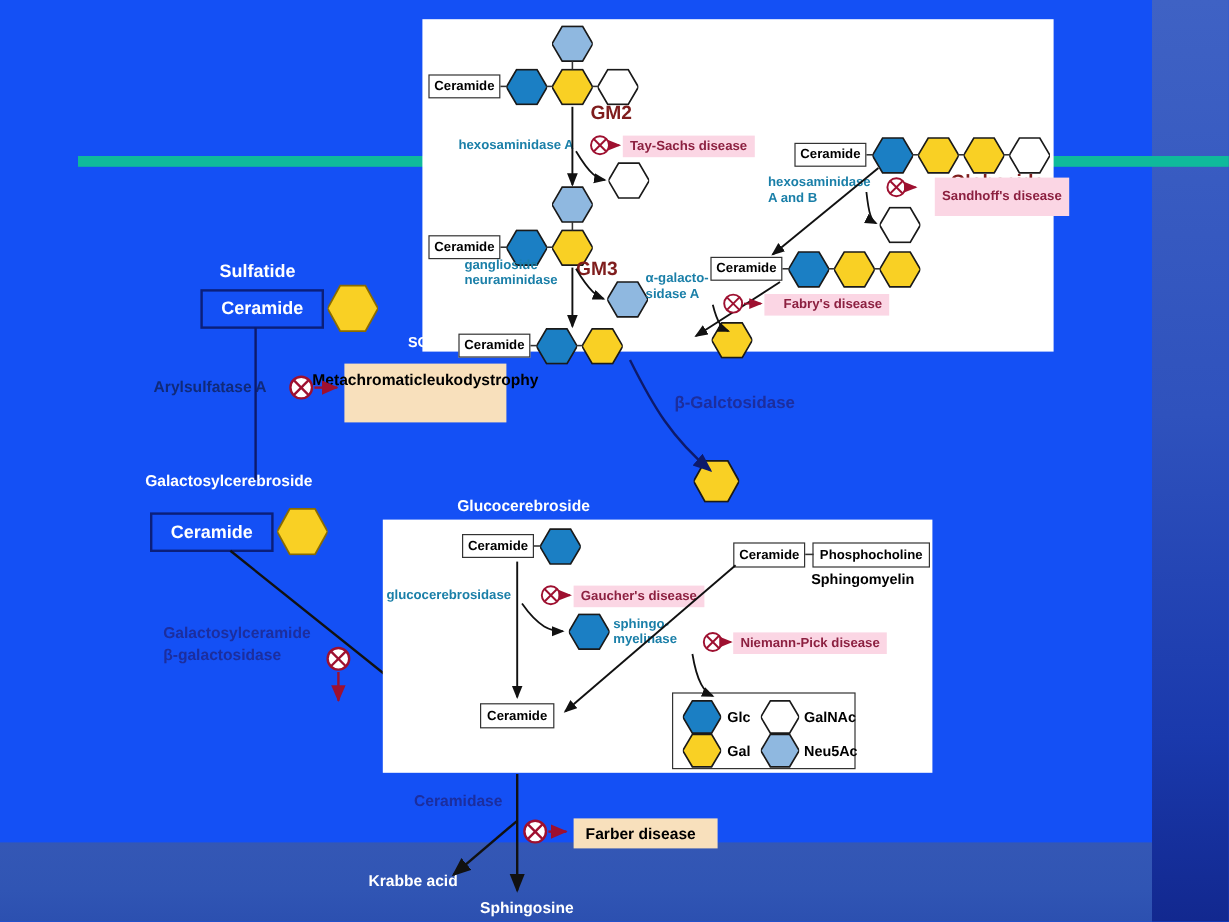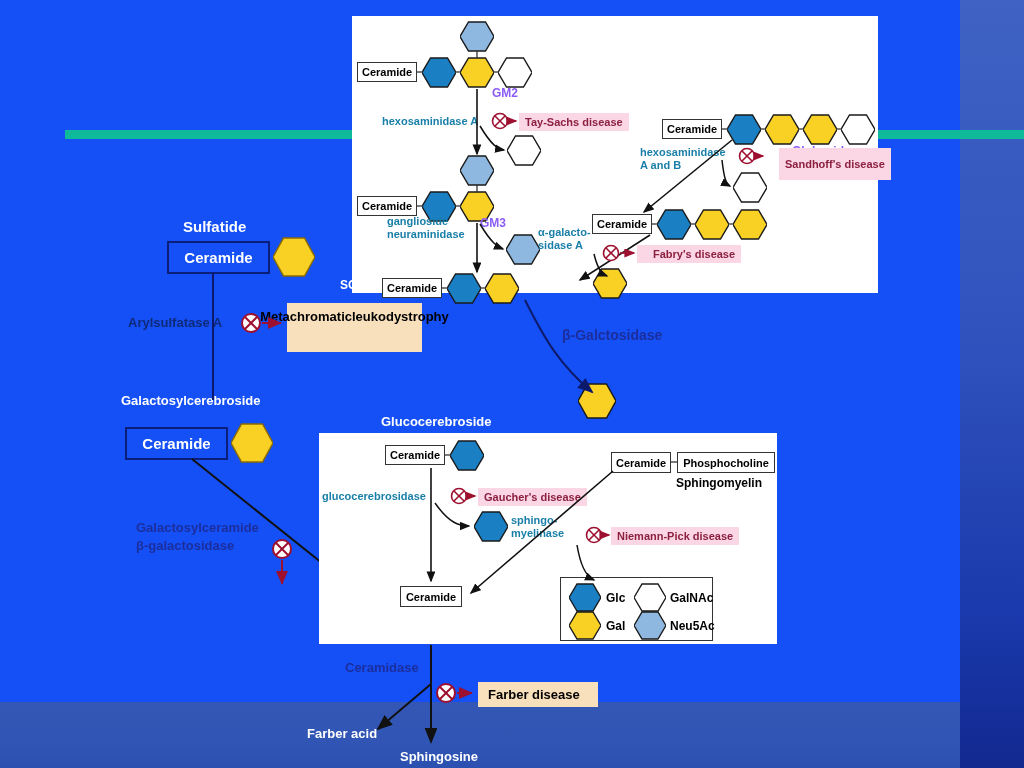--- a/index.html
+++ b/index.html
@@ -62,21 +62,21 @@
     position:absolute;border:1.5px solid #333;background:#fff;
     color:#000;font-weight:bold;font-size:11px;
     display:flex;align-items:center;justify-content:center;
     white-space:nowrap;padding:1px 4px;box-sizing:border-box;
   }
   .enz{
     position:absolute;color:#1a7fa8;font-weight:bold;font-size:11px;
     line-height:1.15;white-space:nowrap;
   }
   .struct-name{
-    position:absolute;color:#8b5cf6;font-weight:bold;font-size:12px;white-space:nowrap;
+    position:absolute;color:#7f1d1d;font-weight:bold;font-size:16px;white-space:nowrap;
   }
   .legend-box{
     position:absolute;border:1.5px solid #333;background:#fff;
   }
   .legend-label{
     position:absolute;color:#000;font-weight:bold;font-size:12px;white-space:nowrap;
   }
   .sm-lbl{position:absolute;color:#000;font-weight:bold;font-size:11px;white-space:nowrap;}
 
   svg.ov{position:absolute;left:0;top:0;overflow:visible;pointer-events:none;}
@@ -132,21 +132,21 @@
       <polygon points="9.5,1 28.5,1 38,18 28.5,35 9.5,35 0,18" fill="#f9d024" stroke="#1a1a1a" stroke-width="1.5"></polygon>
     </svg>
   </div>
 
   <div class="lbl white" style="left:381px;top:414px;font-size:13px;">Glucocerebroside</div>
 
   <div class="lbl navy" style="left:345px;top:660px;font-size:13px;">Ceramidase</div>
 
   <div class="disease-tan" style="left:478px;top:682px;width:120px;height:25px;">Farber disease</div>
 
-  <div class="lbl white" style="left:307px;top:726px;font-size:13px;">Farber acid</div>
+  <div class="lbl white" style="left:307px;top:726px;font-size:13px;">Krabbe acid</div>
   <div class="lbl white" style="left:400px;top:749px;font-size:13px;">Sphingosine</div>
 
   <svg class="ov" width="1024" height="768">
     <defs>
       <marker id="arrNavy" markerWidth="9" markerHeight="9" refX="7" refY="3.2" orient="auto">
         <polygon points="0,0 8,3.2 0,6.4" fill="#0d1a6b"></polygon>
       </marker>
       <marker id="arrBlack" markerWidth="9" markerHeight="9" refX="7" refY="3.2" orient="auto">
         <polygon points="0,0 8,3.2 0,6.4" fill="#111"></polygon>
       </marker>

